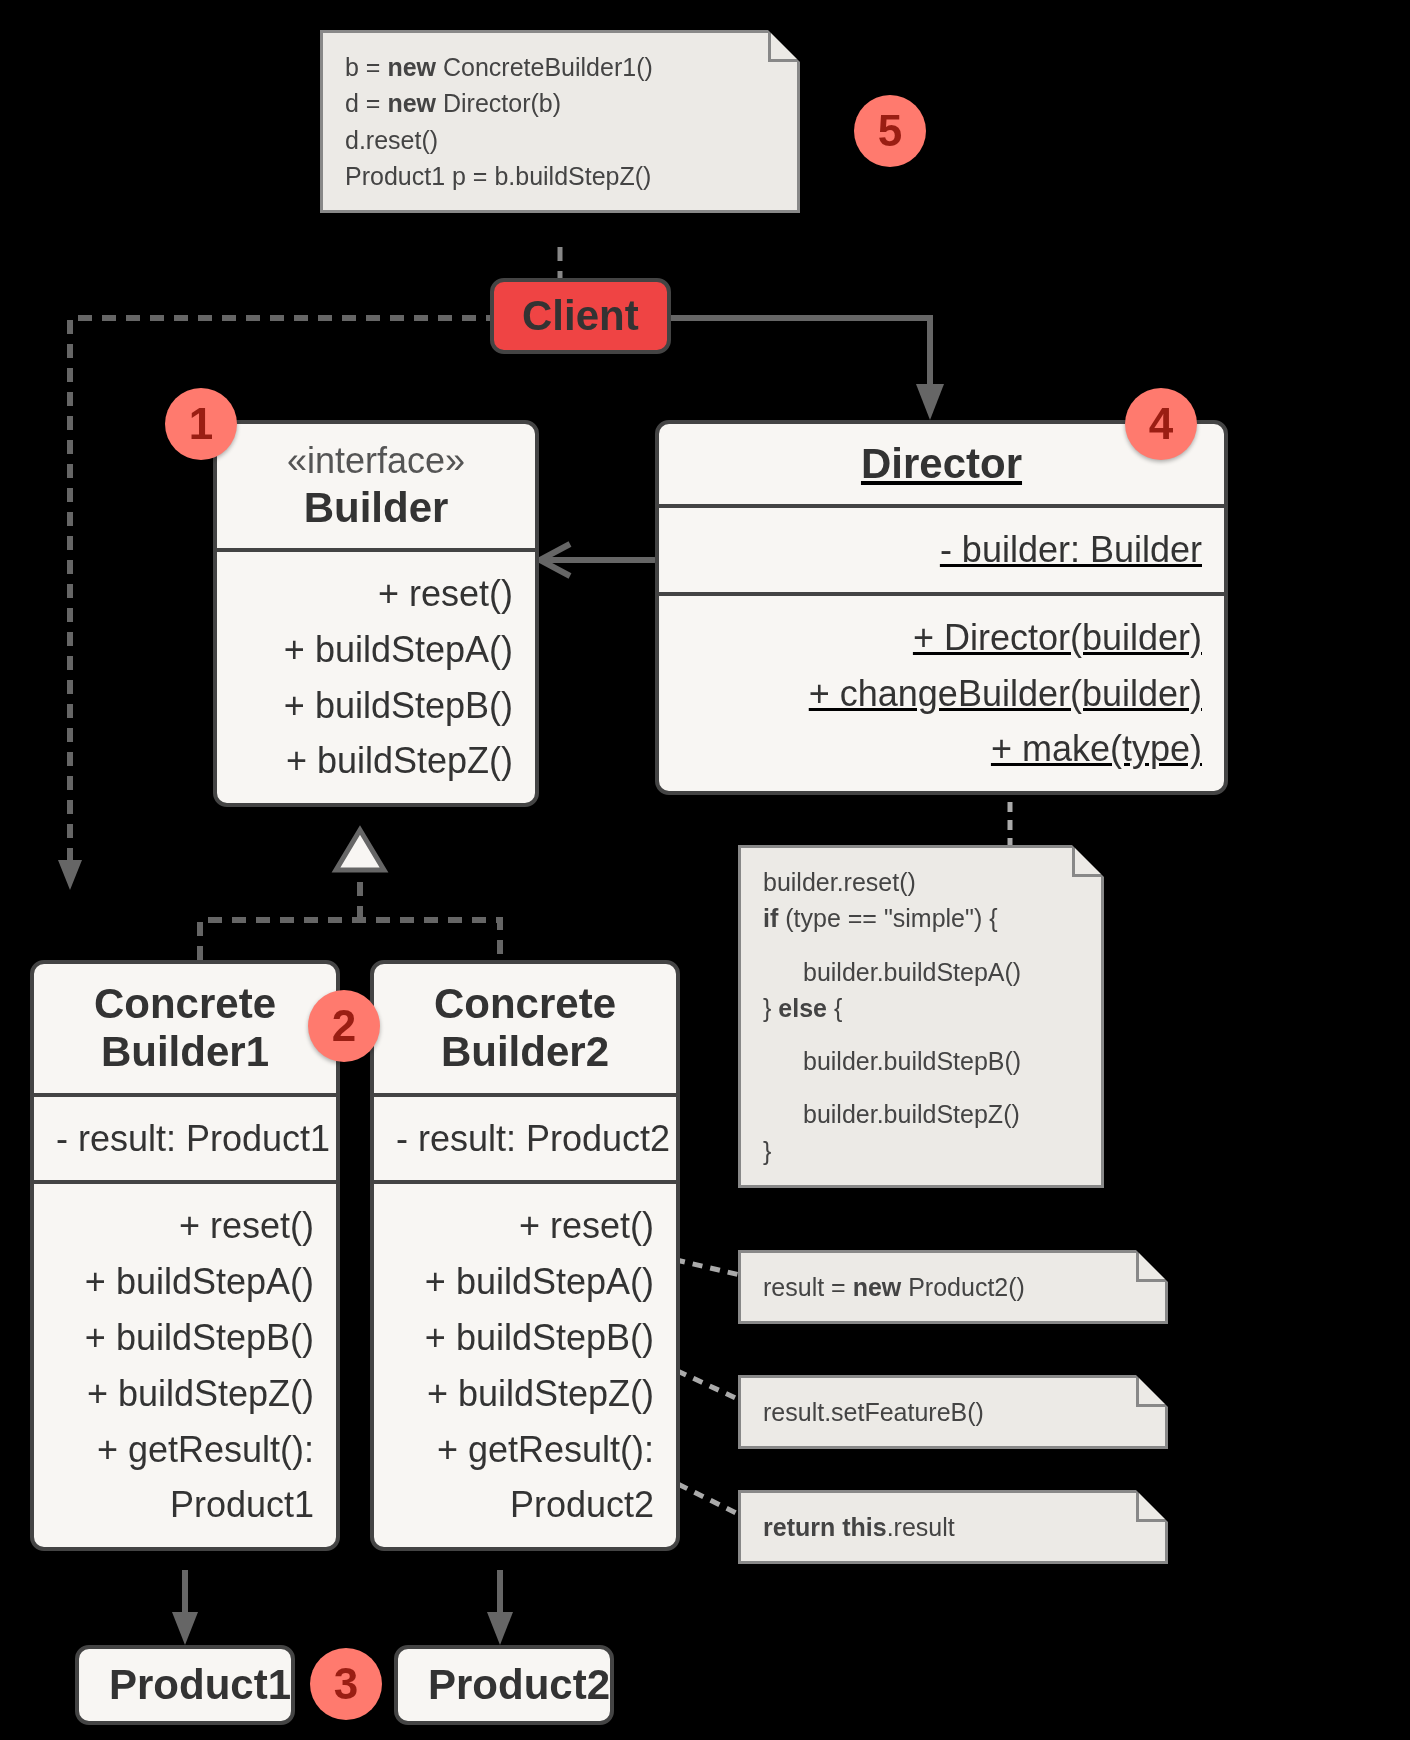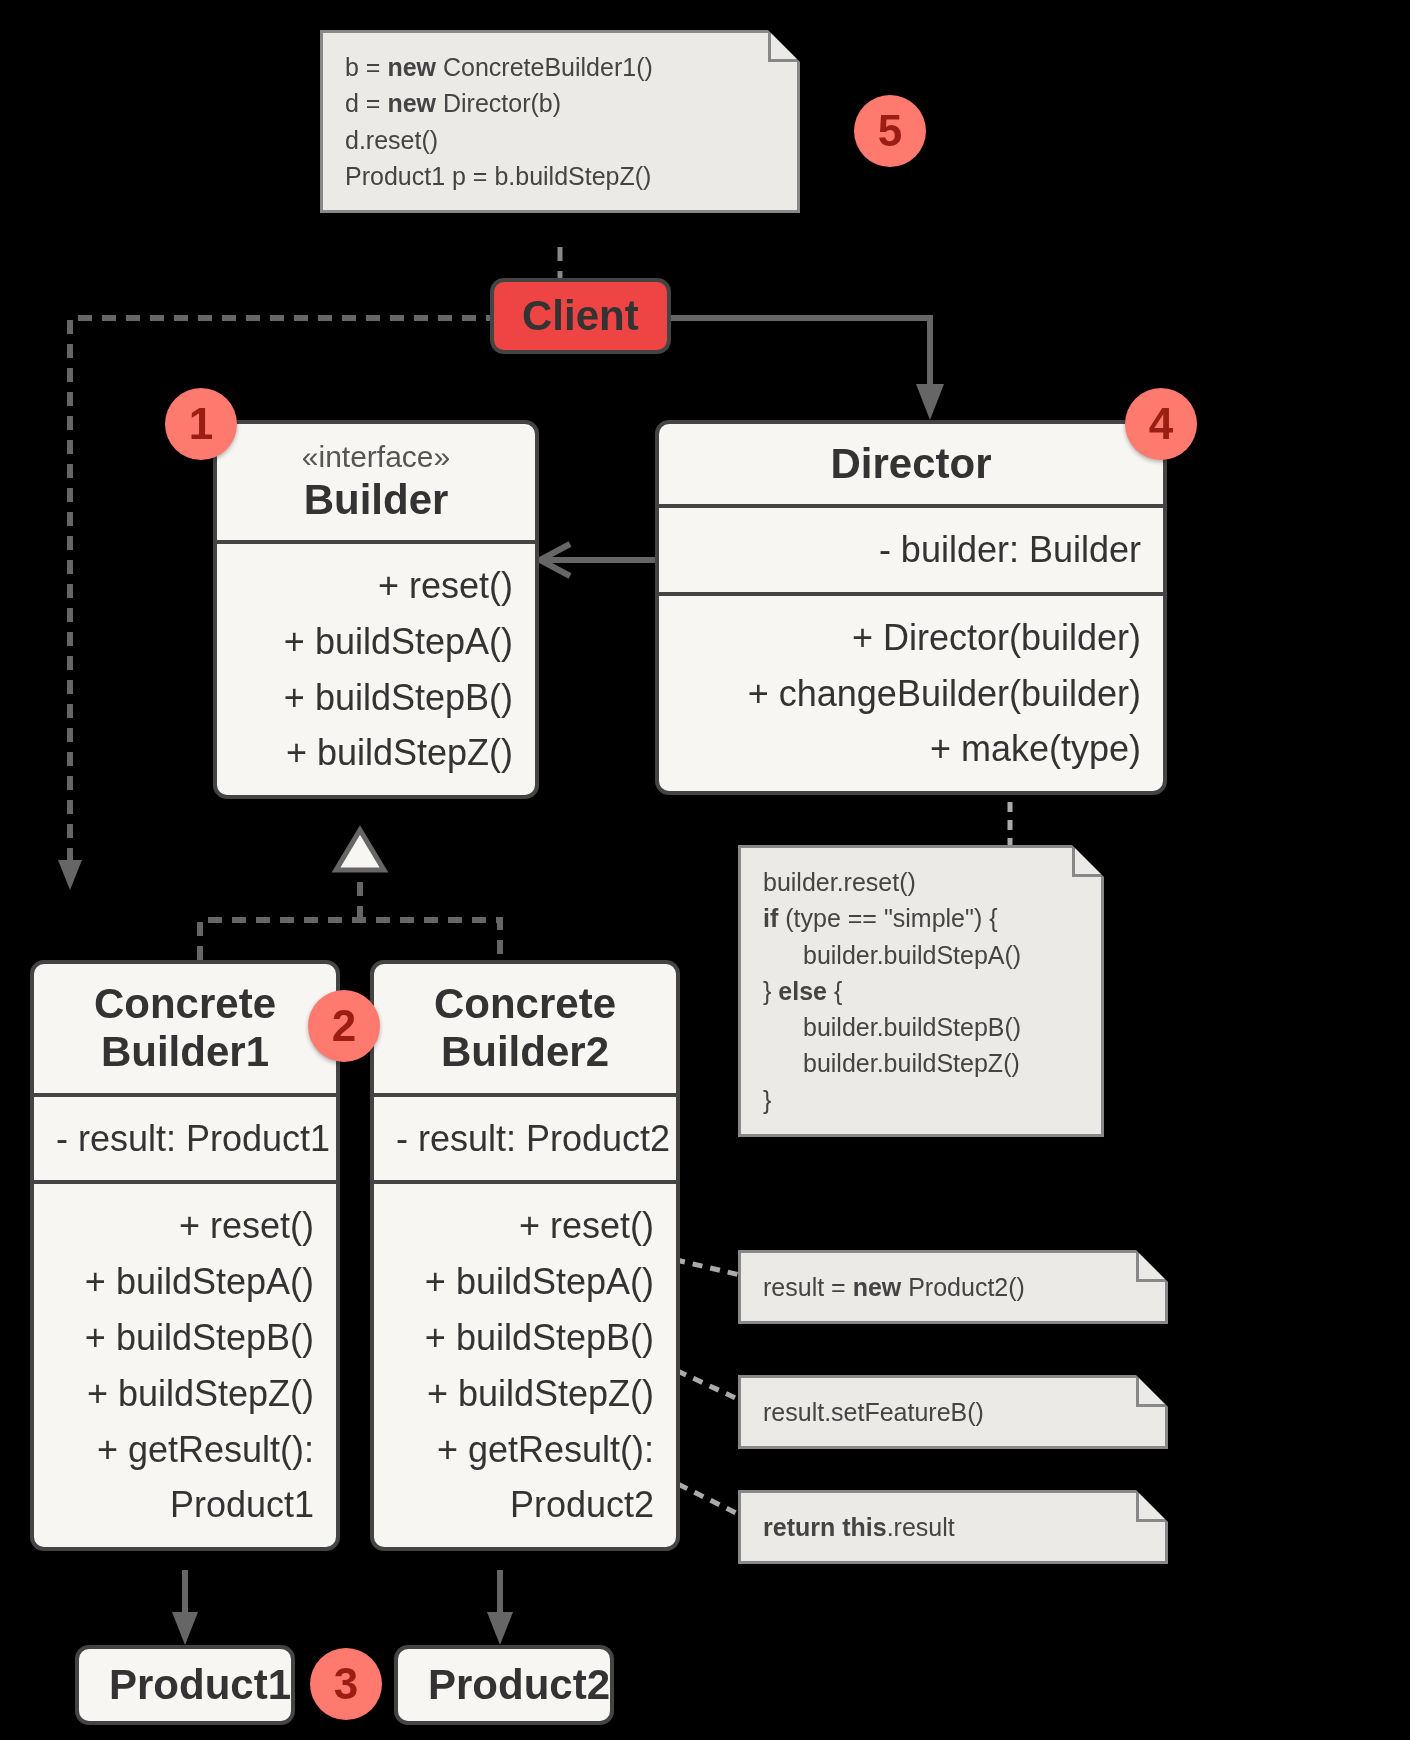--- a/index.html
+++ b/index.html
@@ -27,21 +27,21 @@
   }
   .uml-title {
     text-align: center;
     padding: 16px 10px;
     font-size: 42px;
     font-weight: 600;
     color: #333;
     border-bottom: 4px solid #444;
   }
   .uml-title .stereo {
-    font-size: 30px;
+    font-size: 36px;
     font-weight: 400;
     color: #555;
     display: block;
     margin-bottom: 2px;
   }
   .uml-section {
     padding: 14px 22px;
     font-size: 36px;
     color: #333;
     border-bottom: 4px solid #444;
@@ -68,21 +68,21 @@
   }
   .note .fold::before {
     content: "";
     position: absolute;
     top: 0; right: 0;
     width: 0; height: 0;
     border-top: 32px solid #000;
     border-left: 32px solid transparent;
   }
   .note b { font-weight: 700; }
-  .note .indent { padding-left: 40px; display: block; }
+  .note .indent { padding-left: 40px; display: block; margin-top: 17px; }
   .badge {
     position: absolute;
     width: 72px; height: 72px;
     border-radius: 50%;
     background: #ff7a6e;
     color: #9a1e13;
     font-size: 44px;
     font-weight: 700;
     display: flex;
     align-items: center;
@@ -180,21 +180,21 @@
     <span>Builder</span>
   </div>
   <div class="uml-section">
     <div class="row">+ reset()</div>
     <div class="row">+ buildStepA()</div>
     <div class="row">+ buildStepB()</div>
     <div class="row">+ buildStepZ()</div>
   </div>
 </div>
 
-<div class="uml-box" style="left:655px; top:420px; width:512px;">
+<div class="uml-box" style="left:655px; top:420px; width:573px;text-decoration:underline;">
   <div class="uml-title">Director</div>
   <div class="uml-section">
     <div class="row">- builder: Builder</div>
   </div>
   <div class="uml-section">
     <div class="row">+ Director(builder)</div>
     <div class="row">+ changeBuilder(builder)</div>
     <div class="row">+ make(type)</div>
   </div>
 </div>

